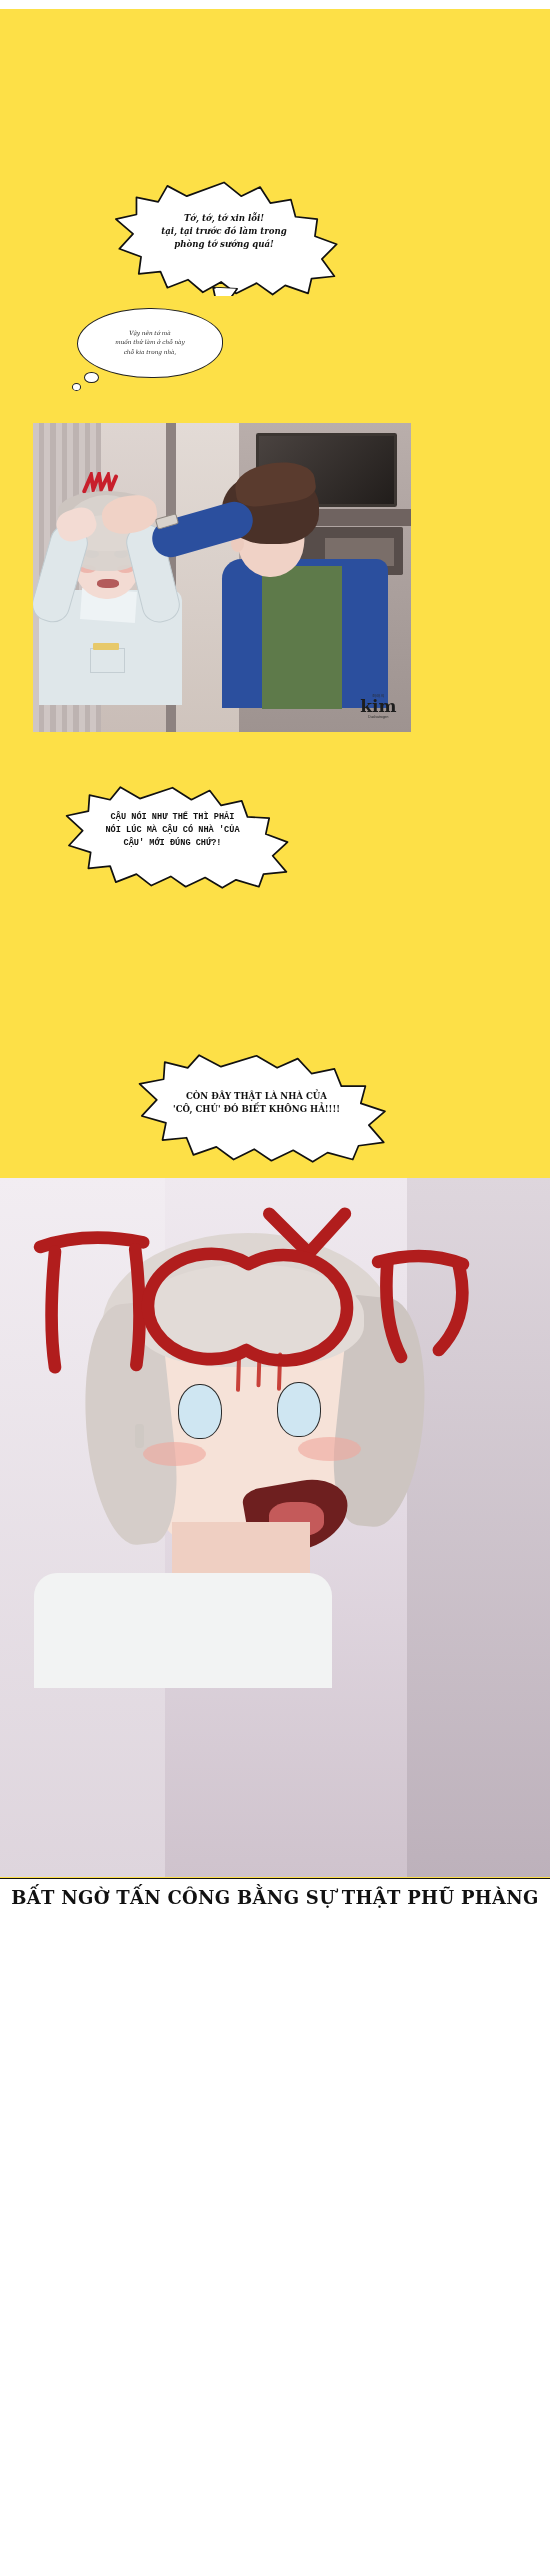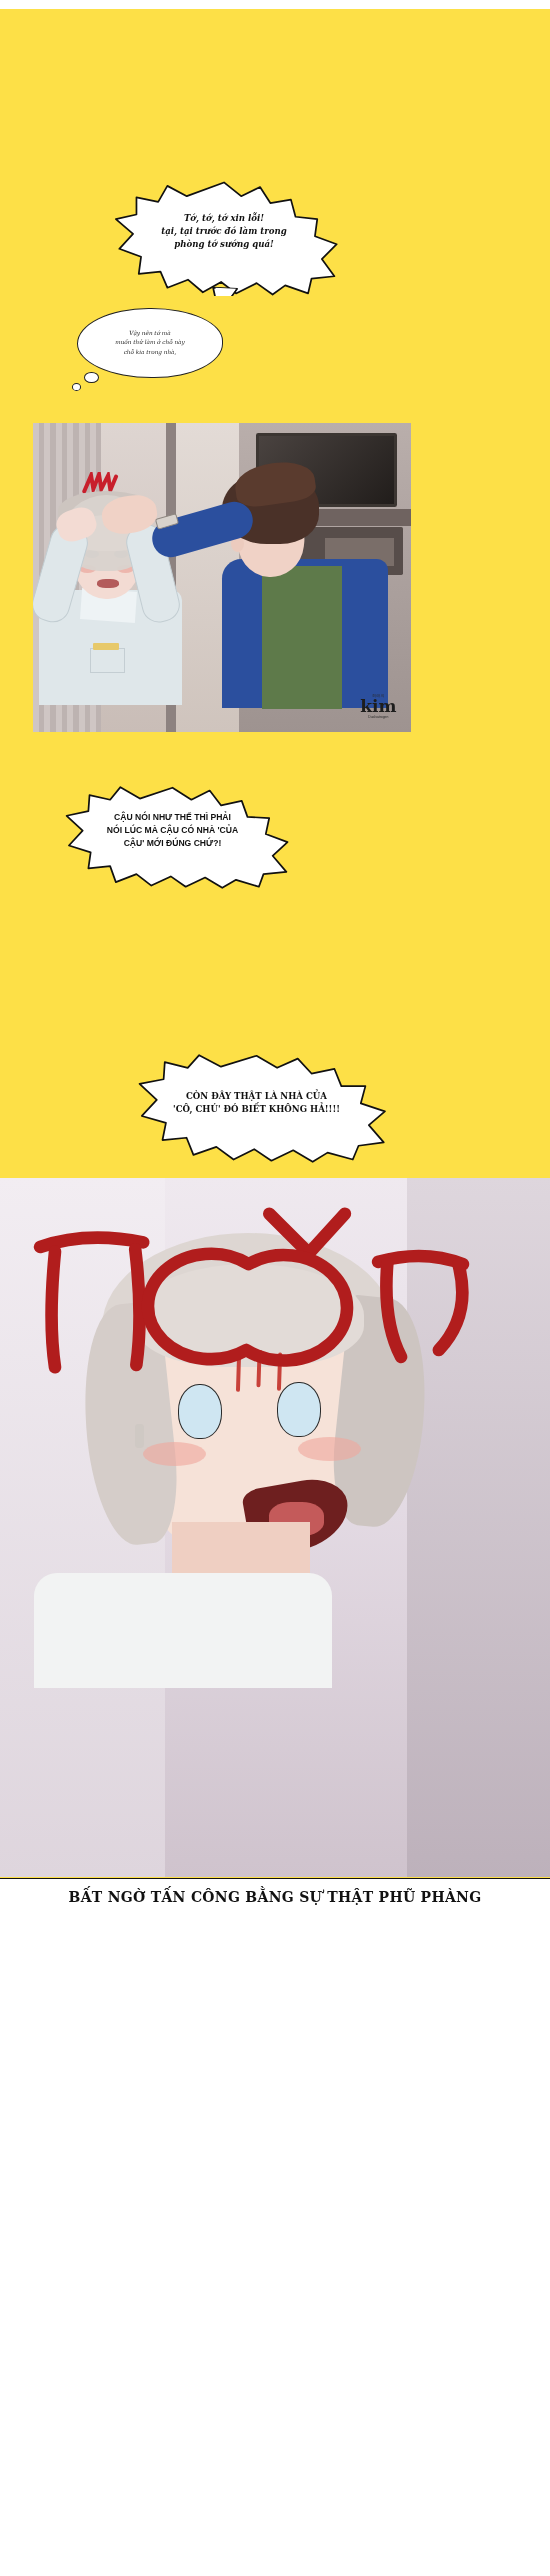--- a/index.html
+++ b/index.html
@@ -234,21 +234,21 @@
       <span class="big">kim</span>
       <span class="tiny">Dualsatrogen</span>
     </div>
   </div>
 
 
   <div class="spiky" style="left:38px; top:777px; width:269px; height:103px;">
     <svg viewBox="0 0 470 180" width="269" height="103">
       <polygon points="235,3 268,24 300,8 320,34 356,26 366,54 404,56 398,84 436,98 410,122 434,150 394,154 386,176 346,164 322,178 292,160 258,176 232,158 198,174 172,154 136,168 126,140 88,144 92,116 54,104 78,78 50,52 88,44 90,16 126,24 144,2 178,22" fill="#ffffff" stroke="#111111" stroke-width="3" stroke-linejoin="round"></polygon>
     </svg>
-    <div class="label" style="top:25px; font-family:Liberation Sans, sans-serif; font-size:8.6px; font-weight:700;">CẬU NÓI NHƯ THẾ THÌ PHẢI
+    <div class="label" style="top:25px; font-family:Liberation Mono, monospace; font-size:8.6px; font-weight:700;">CẬU NÓI NHƯ THẾ THÌ PHẢI
 NÓI LÚC MÀ CẬU CÓ NHÀ 'CỦA
 CẬU' MỚI ĐÚNG CHỨ?!</div>
   </div>
 
   <div class="spiky" style="left:96px; top:1045px; width:321px; height:109px;">
     <svg viewBox="0 0 560 190" width="321" height="109">
       <polygon points="280,3 316,24 352,8 376,34 416,26 428,56 470,56 462,86 504,100 476,124 502,154 458,160 448,184 404,172 378,188 344,168 306,186 276,166 240,184 210,162 170,176 158,146 116,150 122,120 80,108 106,80 76,52 118,44 120,14 160,24 180,2 218,22" fill="#ffffff" stroke="#111111" stroke-width="3" stroke-linejoin="round"></polygon>
     </svg>
     <div class="label" style="top:36px; font-family:'DejaVu Serif', serif; font-size:8.6px; font-weight:700;">CÒN ĐÂY THẬT LÀ NHÀ CỦA
 'CÔ, CHÚ' ĐÓ BIẾT KHÔNG HẢ!!!!</div>
@@ -303,19 +303,19 @@
 
           <path d="M660 146 Q740 124 808 150"></path>
           <path d="M800 150 Q824 238 766 300"></path>
           <path d="M676 150 Q668 250 700 312"></path>
         </g>
       </svg>
     </div>
   </div>
 
   <div class="caption-bar" style="top:1869px; height:36px;">
-    <span style="font-size:14px; letter-spacing:0.3px;">BẤT NGỜ TẤN CÔNG BẰNG SỰ THẬT PHŨ PHÀNG</span>
+    <span style="font-size:18px; letter-spacing:0.3px;">BẤT NGỜ TẤN CÔNG BẰNG SỰ THẬT PHŨ PHÀNG</span>
   </div>
 
   <div style="position:absolute; left:0; top:1904px; width:550px; height:672px; background:#ffffff;"></div>
 
 </div>
 
 
 </body></html>

